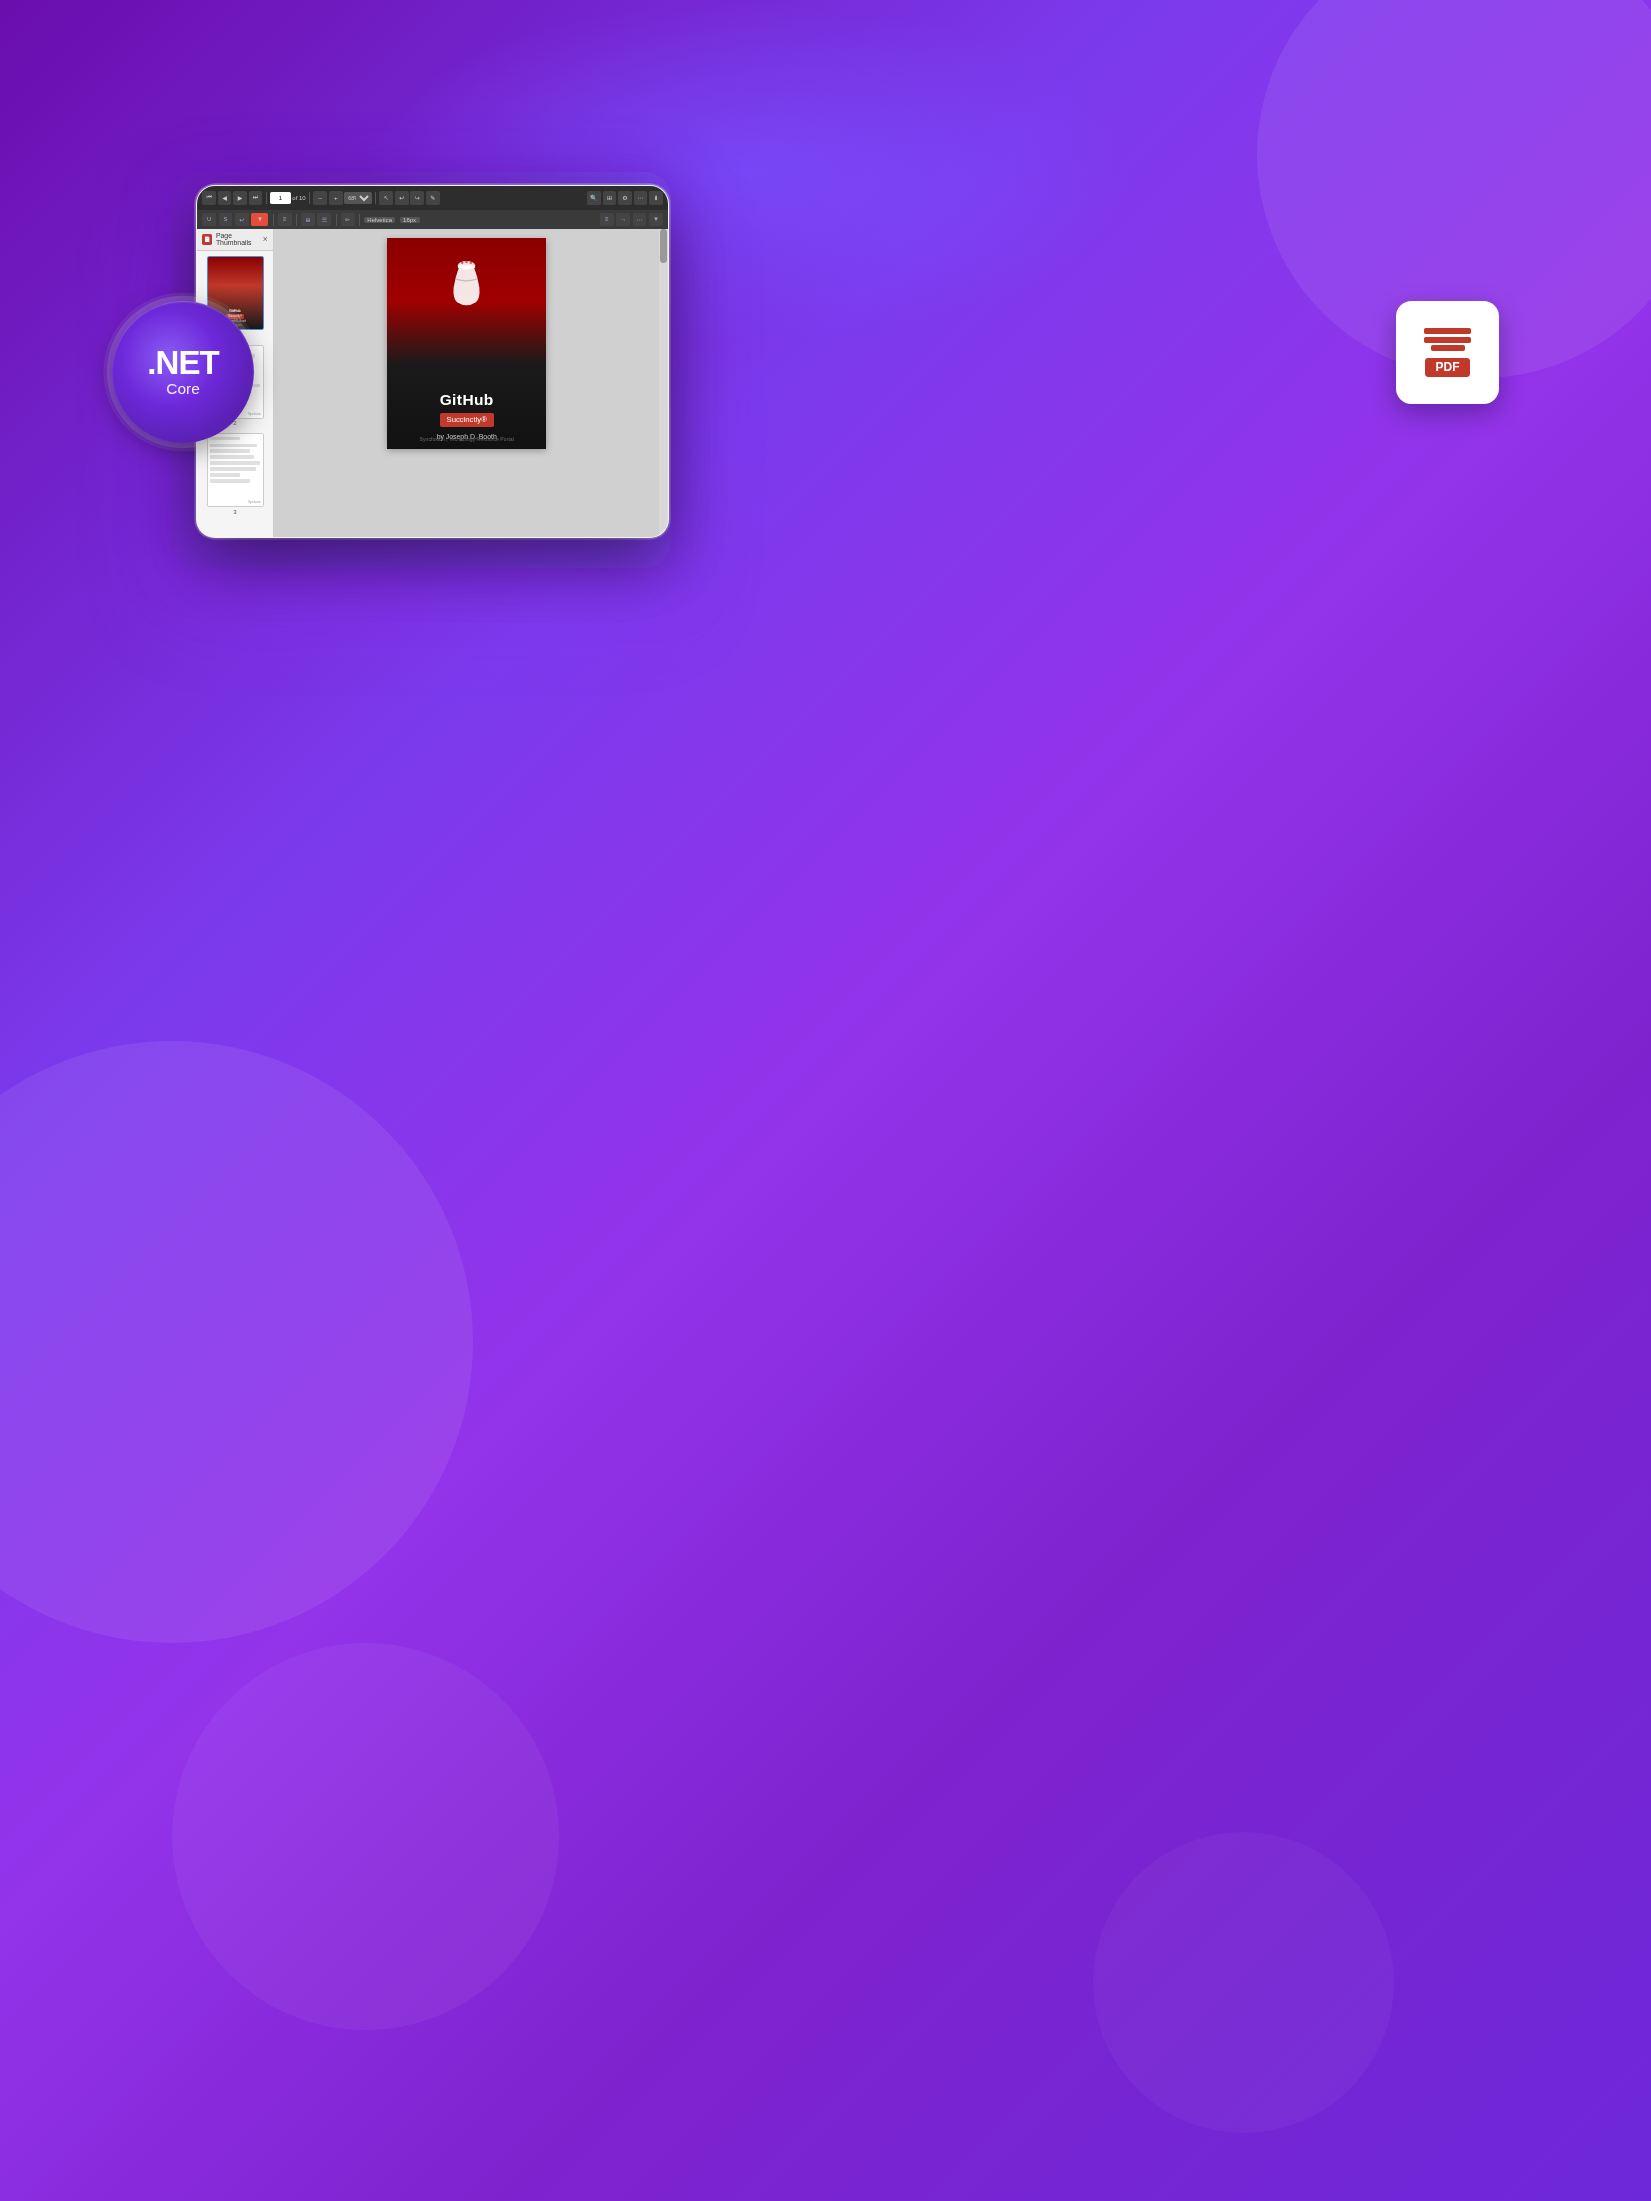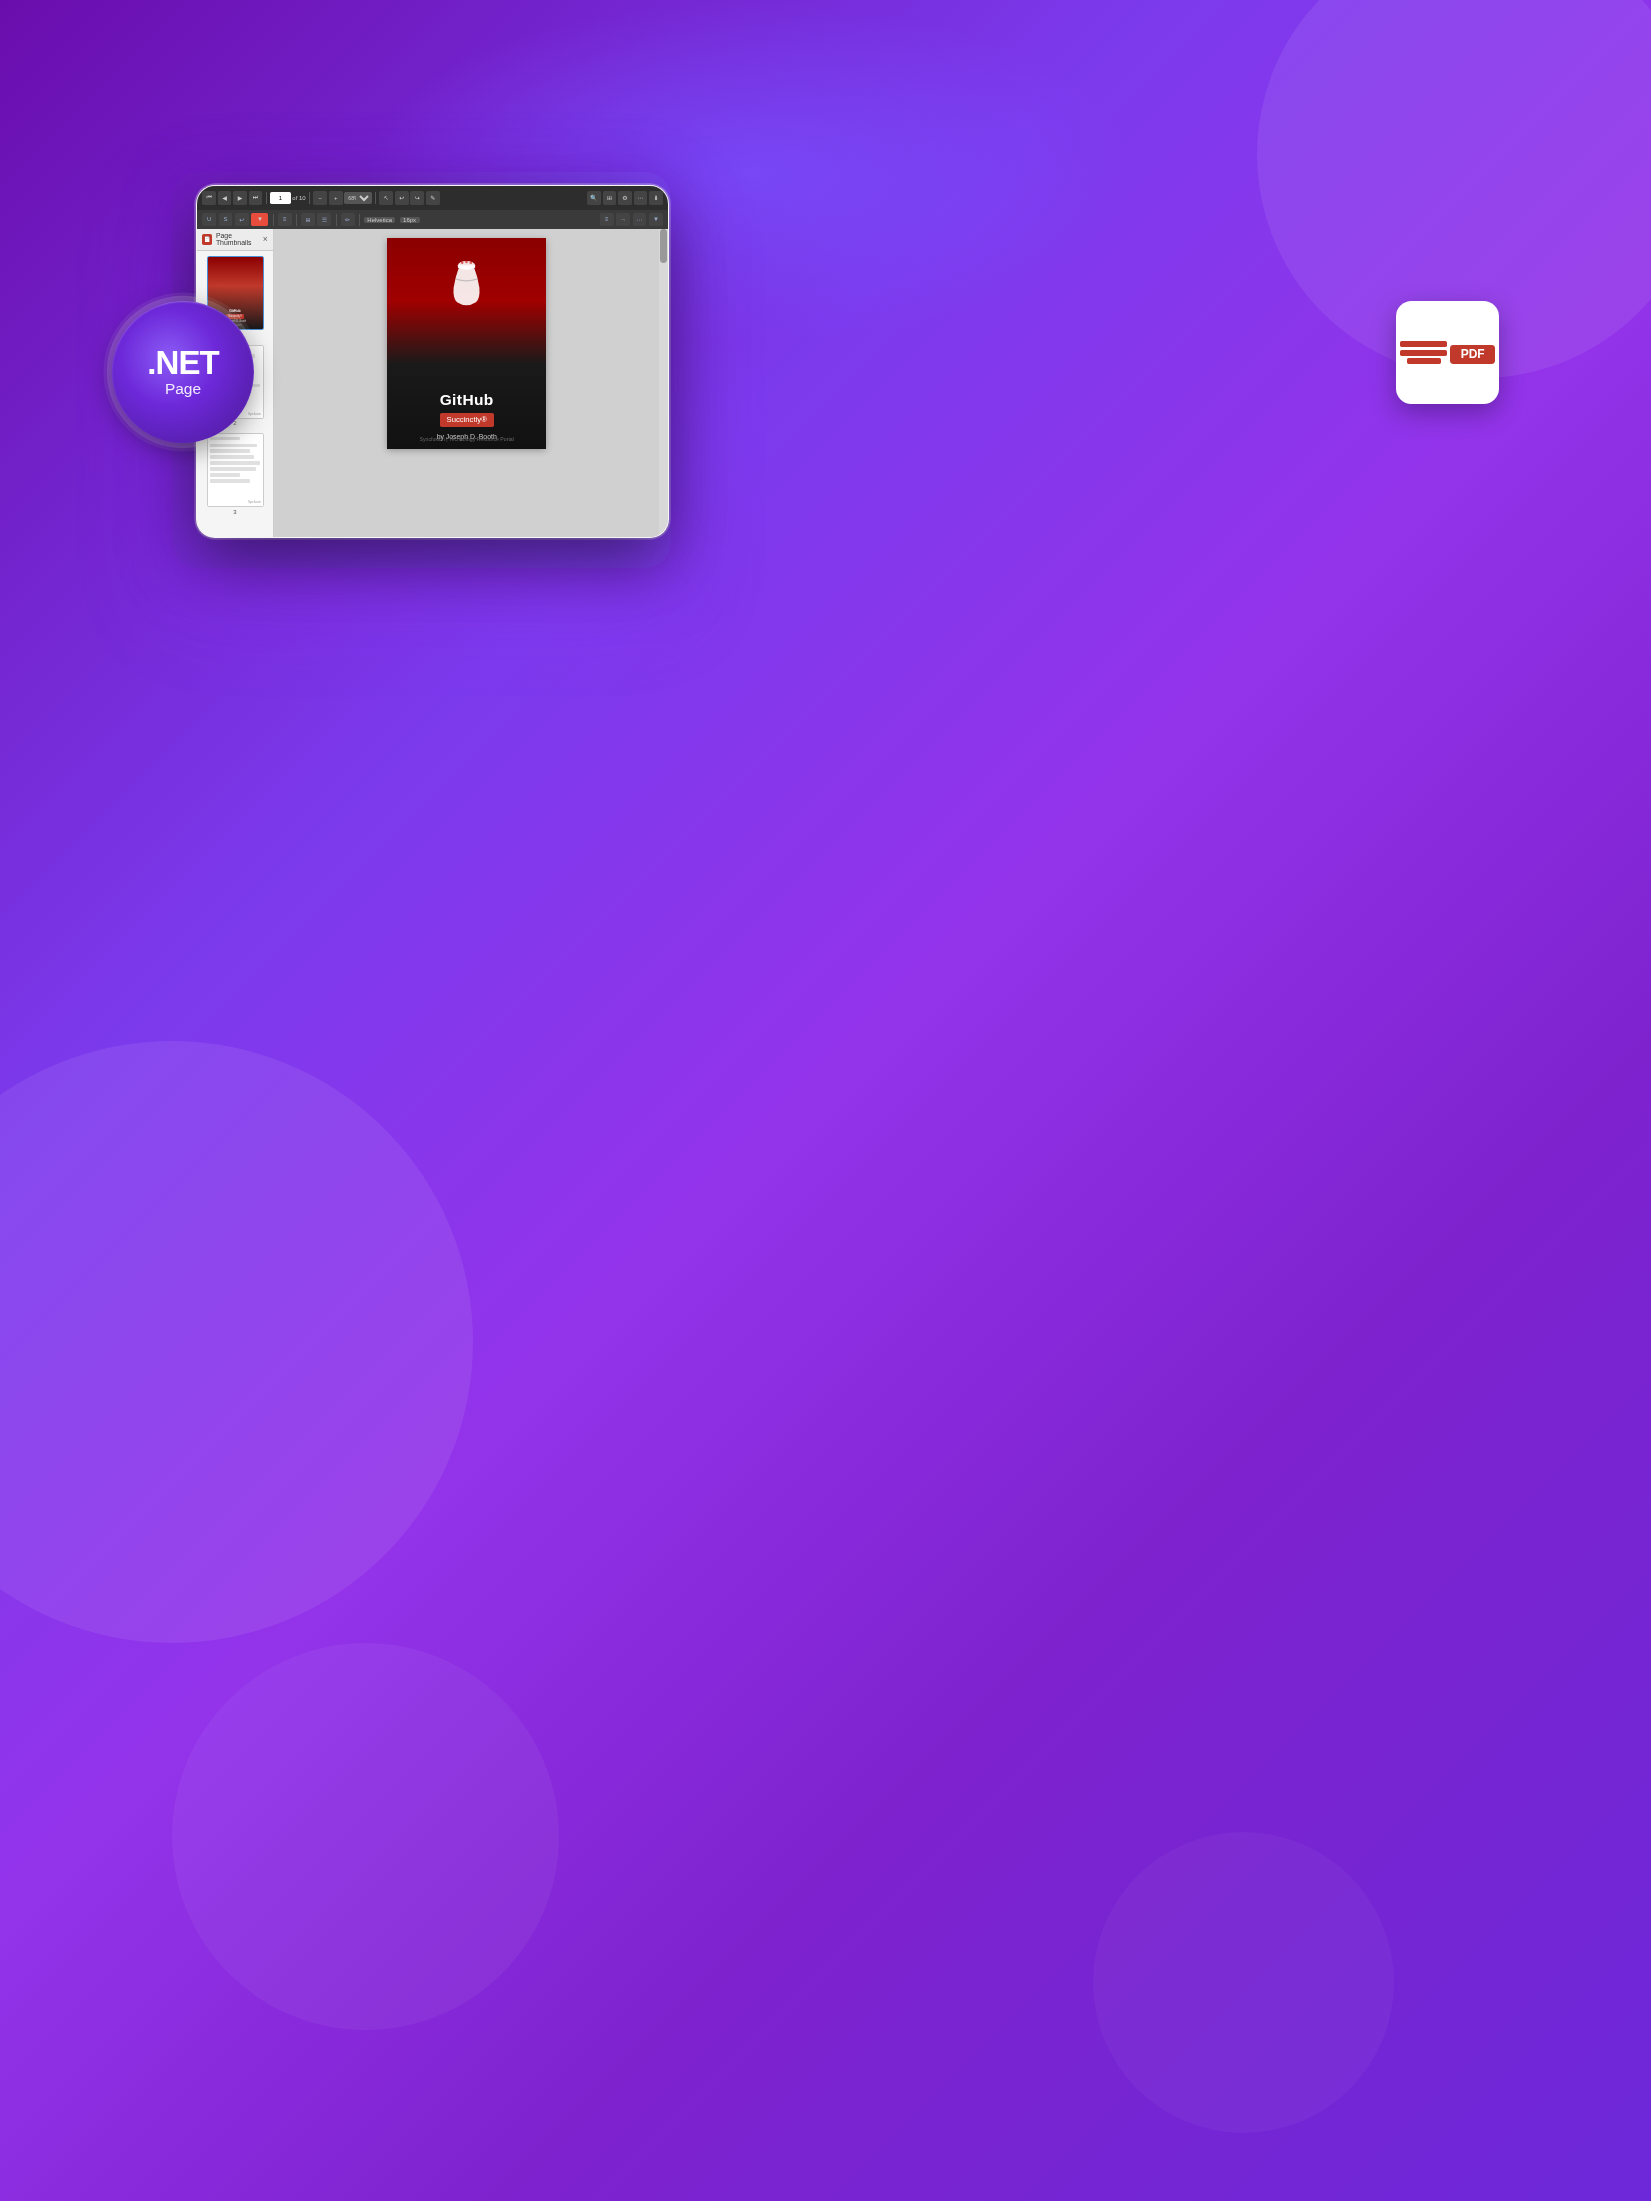--- a/index.html
+++ b/index.html
@@ -407,21 +407,21 @@
     .pdf-badge {
       position: absolute;
       top: 301px;
       right: 153px;
       width: 103px;
       height: 103px;
       background: white;
       border-radius: 15.5px;
       box-shadow: 0 8.6px 26px rgba(0,0,0,0.3);
       display: flex;
-      flex-direction: row;
+      flex-direction: column;
       align-items: center;
       justify-content: center;
       z-index: 10;
       gap: 3.4px;
     }
     .pdf-icon-lines {
       display: flex;
       flex-direction: column;
       gap: 2.6px;
       align-items: center;
@@ -633,21 +633,21 @@
 
     <div class="pdf-scrollbar">
       <div class="pdf-scrollbar-thumb"></div>
     </div>
 
   </div>
 </div>
 
 <div class="dotnet-badge">
   <span class="dotnet-text">.NET</span>
-  <span class="dotnet-sub">Page</span>
+  <span class="dotnet-sub">Core</span>
 </div>
 
 <div class="pdf-badge">
   <div class="pdf-icon-lines">
     <div class="pdf-icon-line"></div>
     <div class="pdf-icon-line"></div>
     <div class="pdf-icon-line-short"></div>
   </div>
   <div class="pdf-label">PDF</div>
 </div>

